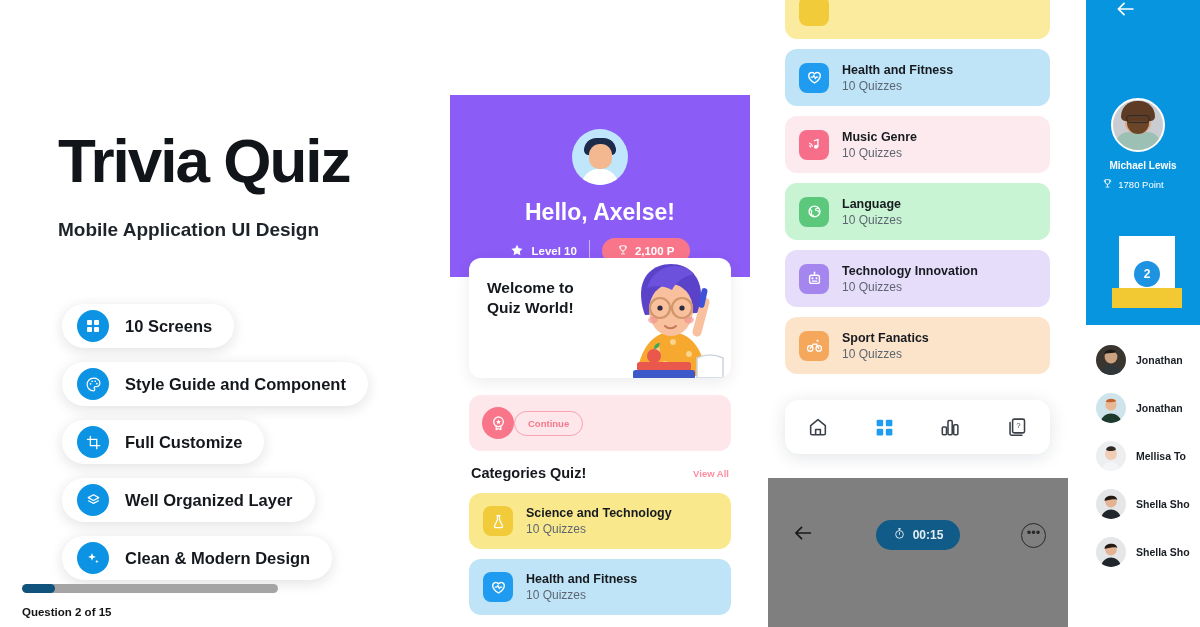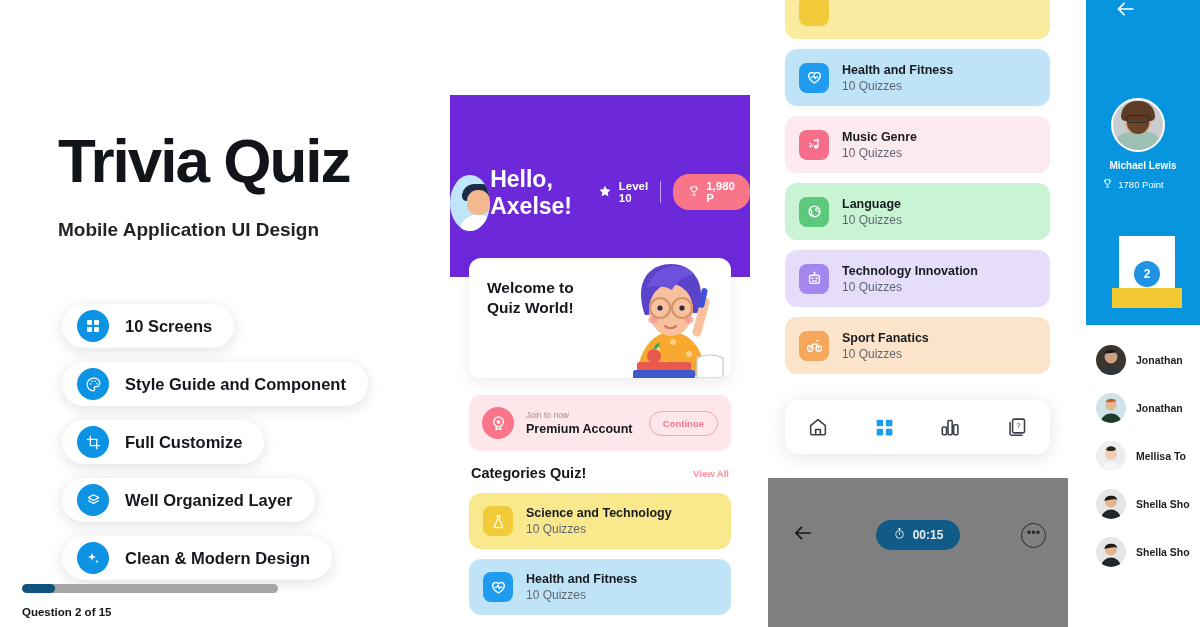--- a/index.html
+++ b/index.html
@@ -40,22 +40,22 @@
   }
   .feature-icon svg { display:block; }
   .feature-label { font-size:16.5px; font-weight:bold; color:#14181d; white-space:nowrap; }
 
   
   .phone1 {
     position:absolute; left:450px; top:95px; width:300px; height:532px;
     background:#ffffff; overflow:hidden;
   }
   .p1-header {
-    position:relative; height:182px; background:#6d28d9;
-    display:flex; flex-direction:row; align-items:center;
+    position:relative; height:182px; background:#8b5cf6;
+    display:flex; flex-direction:column; align-items:center;
   }
   .p1-avatar {
     width:56px; height:56px; border-radius:50%;
     background:#bfe6fb; margin-top:34px; position:relative; overflow:hidden;
   }
   .av-hair { position:absolute; left:12px; top:9px; width:32px; height:17px;
     background:#1d2b4a; border-radius:16px 16px 6px 6px; }
   .av-face { position:absolute; left:17px; top:15px; width:23px; height:25px;
     background:#f3b88f; border-radius:11px 11px 10px 10px; }
   .av-body { position:absolute; left:10px; top:40px; width:36px; height:20px;
@@ -313,21 +313,21 @@
       </div>
       <div class="p1-divider"></div>
       <div class="p1-points">
         <span>
           <svg width="12" height="12" viewBox="0 0 20 20">
             <path d="M6 3h8v4.5a4 4 0 01-8 0V3z" fill="none" stroke="#fff" stroke-width="1.5"></path>
             <path d="M6 4.2H4.1v1.4A2.4 2.4 0 006.2 8M14 4.2h1.9v1.4A2.4 2.4 0 0113.8 8" fill="none" stroke="#fff" stroke-width="1.3"></path>
             <path d="M10 11.5V15M7.2 16.5h5.6" stroke="#fff" stroke-width="1.5" stroke-linecap="round"></path>
           </svg>
         </span>
-        <span>1,980 P</span>
+        <span>2,100 P</span>
       </div>
     </div>
   </div>
 
   <div class="welcome-card">
     <div class="welcome-text">
       <div class="welcome-title">
         <div>Welcome to</div>
         <div>Quiz World!</div>
       </div>
@@ -361,24 +361,20 @@
   </div>
 
   <div class="premium">
     <span class="premium-icon">
       <svg width="17" height="17" viewBox="0 0 20 20">
         <circle cx="10" cy="8" r="5.6" fill="none" stroke="#fff" stroke-width="1.6"></circle>
         <path d="M10 5.4l.85 1.75 1.9.28-1.38 1.33.33 1.9L10 9.75l-1.7.91.33-1.9L7.25 7.43l1.9-.28L10 5.4z" fill="#fff"></path>
         <path d="M7.3 13.2v4.1L10 15.9l2.7 1.4v-4.1" fill="none" stroke="#fff" stroke-width="1.5" stroke-linejoin="round"></path>
       </svg>
     </span>
-    <div class="premium-txt">
-      <div class="premium-small">Join to now</div>
-      <div class="premium-title">Premium Account</div>
-    </div>
     <button class="premium-btn">Continue</button>
   </div>
 
   <div class="cat-head">
     <span class="cat-title">Categories Quiz!</span>
     <span class="cat-viewall">View All</span>
   </div>
 
   <div class="cat-list">
     <div class="cat-card" style="background:#fae98c">

